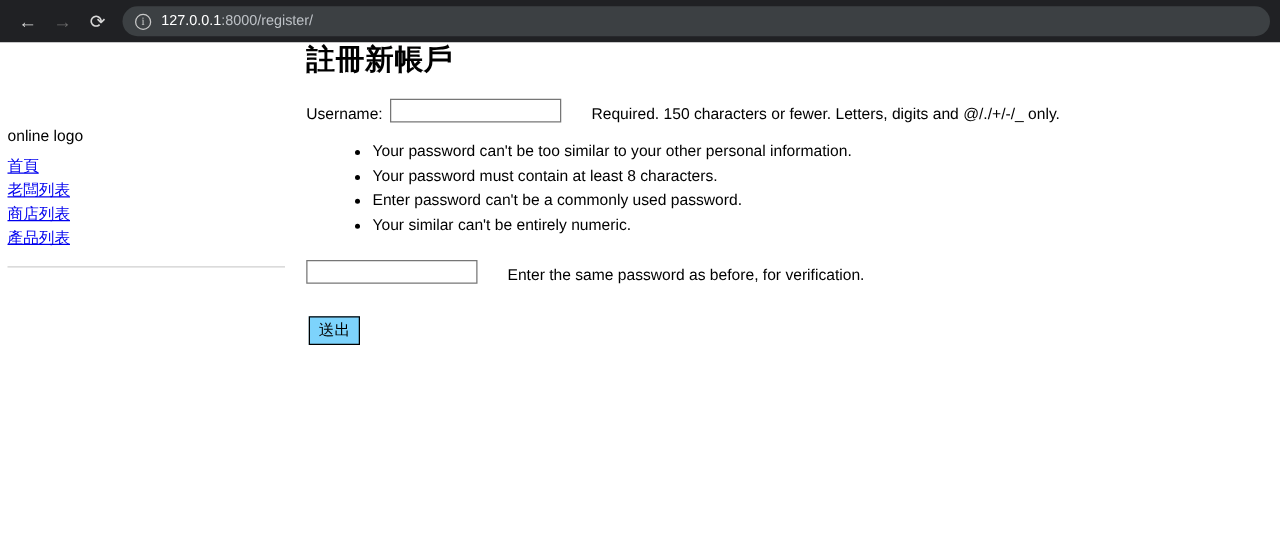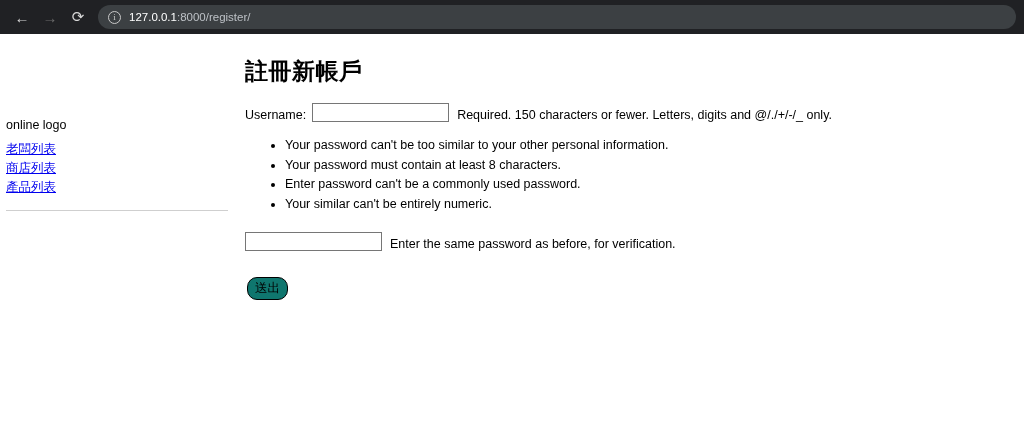--- a/index.html
+++ b/index.html
@@ -68,21 +68,20 @@
     position: absolute;
     left: 0; top: 0;
     width: 232px;
     padding: 68px 0 0 6px;
     font-size: 12.5px;
     color: #000;
   }
   #sidebar .logo-text {
     margin-bottom: 7px;
     line-height: 15px;
-    margin-top: 16px;
   }
   #sidebar a {
     display: block;
     color: #0000ee;
     text-decoration: underline;
     line-height: 19px;
     font-size: 12.5px;
   }
   #sidebar hr {
     border: none;
@@ -90,21 +89,20 @@
     margin: 13px 6px 13px 0;
     width: 222px;
   }
 
   
   #main {
     position: absolute;
     left: 245px;
     top: 0;
     right: 11px;
-    padding-top: 24px;
     color: #000;
     font-size: 12.5px;
   }
   #page-title {
     font-size: 23px;
     font-weight: bold;
     margin: 0 0 18px 0;
     letter-spacing: 0.5px;
     line-height: 27px;
   }
@@ -128,43 +126,44 @@
     font-size: 12px;
     padding: 0 2px;
     outline: none;
   }
   #username-input { width: 137px; }
   #password-input { width: 137px; }
   #password-confirm-input { width: 137px; }
 
   .helptext {
     font-size: 12.5px;
-    margin-left: 8px;
+    margin-left: 24px;
     white-space: nowrap;
   }
 
   ul.password-rules {
     margin: 14px 0 18px 0;
     padding-left: 40px;
     list-style: disc;
   }
   ul.password-rules li {
     font-size: 12.5px;
     line-height: 19.5px;
+    margin-left: 13px;
   }
 
   #submit-button {
     margin-top: 16px;
     margin-left: 2px;
     font-family: "Liberation Sans", sans-serif;
     font-size: 12.5px;
     padding: 2px 7px;
-    background: #0f766e;
+    background: #7dd3fc;
     border: 1px solid #000000;
-    border-radius: 10px;
+    border-radius: 0;
     cursor: pointer;
     text-align: center;
   }
 </style>
 </head>
 <body>
 
 <div id="browser-chrome">
   <div class="nav-btn">←</div>
   <div class="nav-btn disabled">→</div>
@@ -173,20 +172,21 @@
     <span class="info-icon">i</span>
     <span class="url-host">127.0.0.1</span>
     <span class="url-rest">:8000/register/</span>
   </div>
 </div>
 
 <div id="viewport">
 
   <div id="sidebar">
     <div class="logo-text">online logo</div>
+    <a href="#">首頁</a>
     <a href="#">老闆列表</a>
     <a href="#">商店列表</a>
     <a href="#">產品列表</a>
     <hr>
   </div>
 
   <div id="main">
     <h1 id="page-title">註冊新帳戶</h1>
 
     <div class="form-row">

